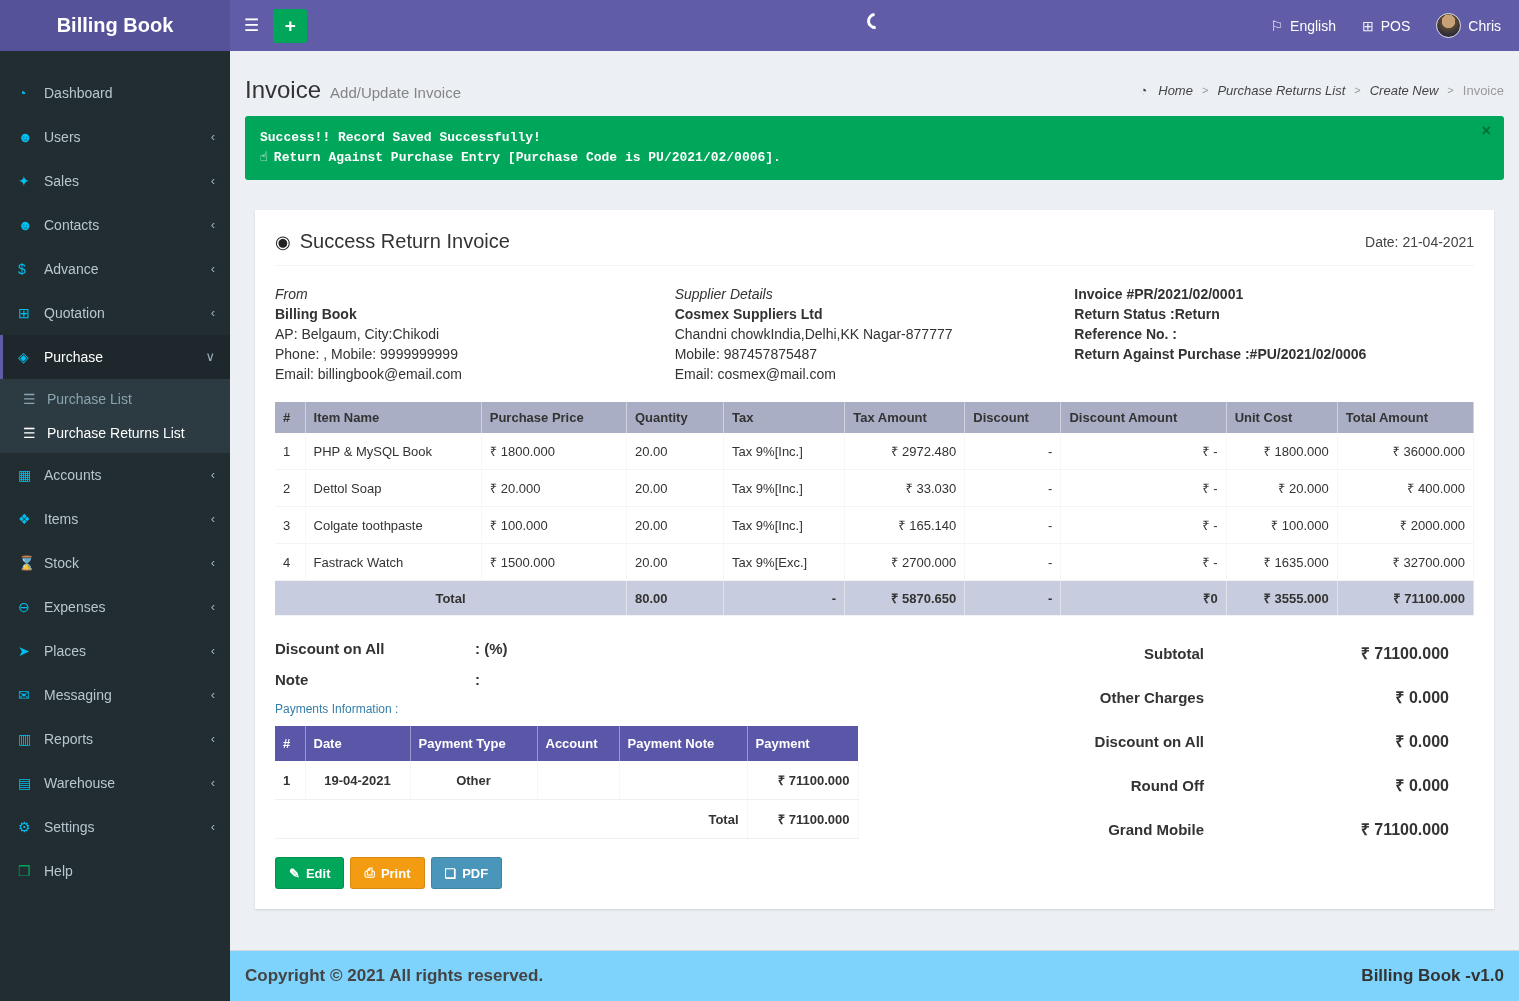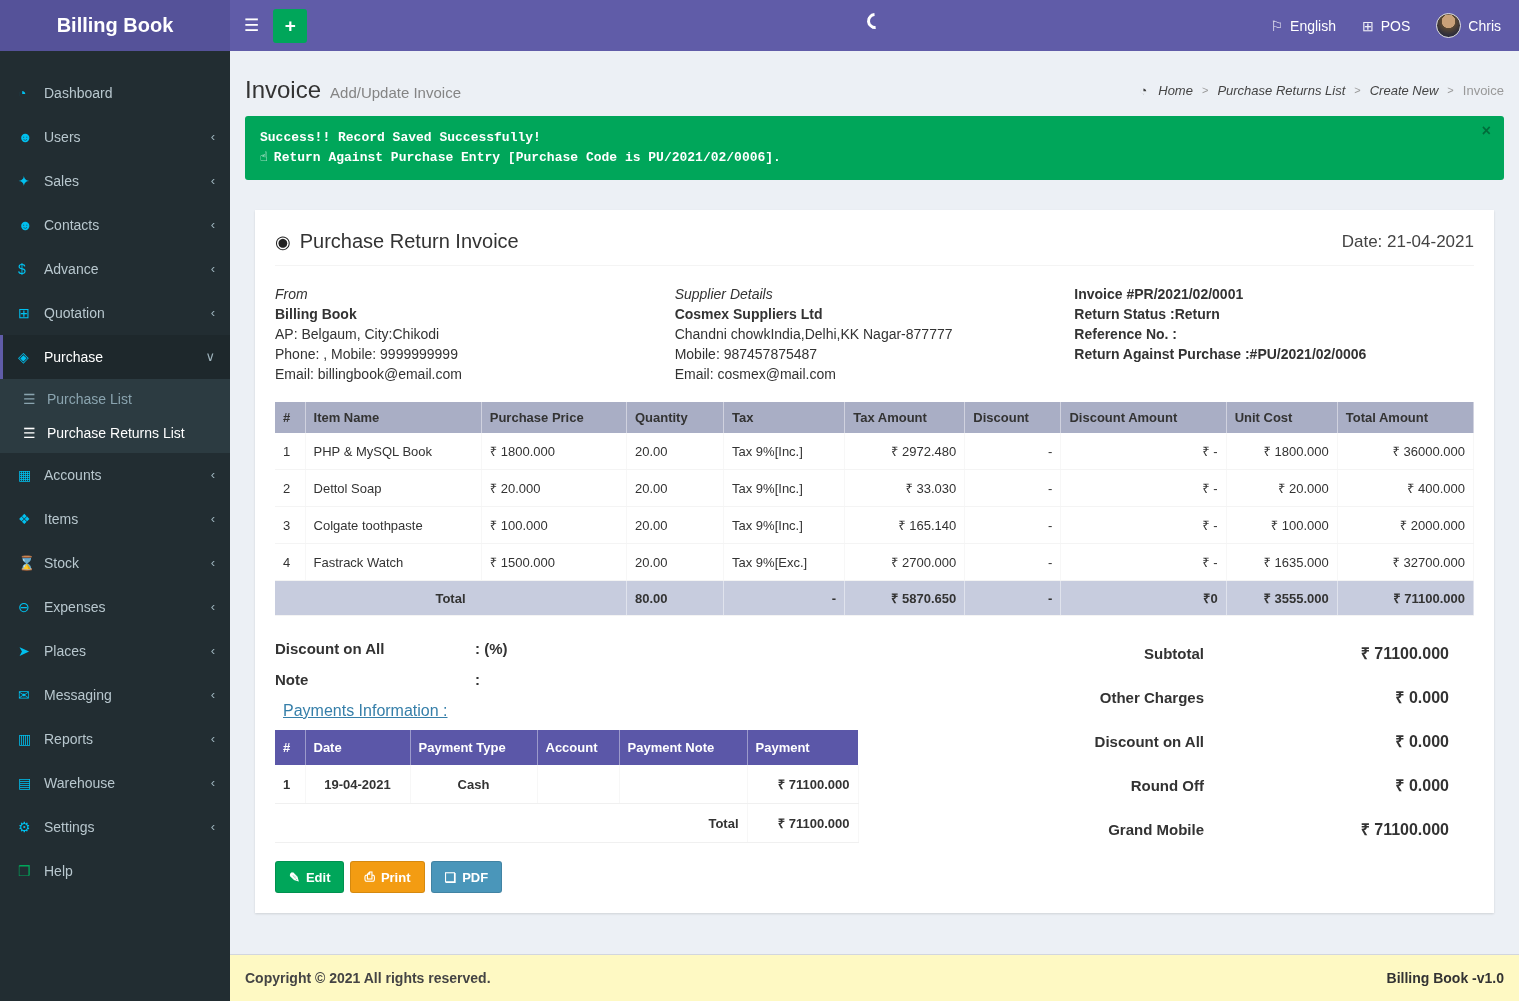--- a/index.html
+++ b/index.html
@@ -55,63 +55,63 @@
            position:relative; font-size:13px; line-height:20px;font-family:Liberation Mono, monospace; }
   .alert-line1 { font-weight:bold; }
   .alert-line2 { font-weight:bold; display:flex; align-items:center; gap:6px; }
   .alert-close { position:absolute; right:13px; top:8px; color:rgba(0,0,0,.35); font-size:16px;
                  font-weight:bold; cursor:pointer; line-height:16px; }
 
   .card { background:#fff; margin:30px 25px 12px; padding:20px; box-shadow:0 1px 2px rgba(0,0,0,.12); }
   .card-title-row { display:flex; align-items:center; gap:9px; padding-bottom:12px; border-bottom:1px solid #f4f4f4;
                     font-size:20px; color:#333; }
   .globe { font-size:18px; color:#222; }
-  .inv-date { margin-left:auto; font-size:17px; color:#444; }
+  .inv-date { margin-left:auto; font-size:14px; color:#444; }
 
   .addr-row { display:grid; grid-template-columns:1fr 1fr 1fr; padding:18px 0 14px; font-size:14px; line-height:20px; }
   .addr-heading { font-style:italic; color:#333; }
   .addr-name { font-weight:bold; }
   .meta-line { font-weight:bold; }
 
   table { border-collapse:collapse; font-size:13px; }
   .items-table { width:100%; table-layout:fixed; margin-top:4px; }
   .items-table th { background:#a9aec5; color:#333; text-align:left; font-weight:bold;
                     padding:8px; border-right:1px solid rgba(255,255,255,.45); }
   .items-table td { padding:9px 8px; border-bottom:1px solid #f4f4f4; border-right:1px solid #f7f7f7; }
   .items-table tfoot td { background:#c7ccde; font-weight:bold; padding:8px; border-right:1px solid rgba(255,255,255,.45); }
   .ar { text-align:right; }
   .ac { text-align:center; }
 
   .below-row { display:flex; margin-top:16px; }
   .left-col { flex:1; }
   .kv-row { display:flex; font-size:15px; margin:8px 0 14px; }
   .kv-row .kv-label { font-weight:bold; width:200px; }
   .kv-row .kv-value { font-weight:600; }
-  .pay-heading { font-size:16px; color:#367fa9; margin:14px 8px 10px;text-decoration:underline; }
+  .pay-heading { font-size:12px; color:#367fa9; margin:14px 0 10px; }
   .pay-table { width:583px; table-layout:fixed; }
   .pay-table th { background:#5b57a8; color:#fff; text-align:left; font-weight:bold; padding:10px 8px;
                   border-right:1px solid rgba(255,255,255,.4); }
   .pay-table td { padding:10px 8px; border-bottom:1px solid #f0f0f0; border-right:1px solid #f7f7f7;
                   font-weight:600; color:#333; }
   .pay-total-label { font-weight:bold; }
 
   .summary { width:462px; padding-right:25px; padding-top:10px; }
   .sum-row { display:flex; align-items:baseline; margin-bottom:22px; }
   .sum-label { flex:1; text-align:right; font-weight:bold; font-size:15px; }
   .sum-value { width:245px; text-align:right; font-weight:bold; font-size:16px; }
 
   .btn-row { display:flex; gap:6px; margin-top:18px; }
   .btn { display:inline-flex; align-items:center; gap:6px; color:#fff; font-size:13px; font-weight:bold;
          padding:7px 13px; border-radius:3px; border:1px solid rgba(0,0,0,.12); cursor:pointer; }
   .btn-edit { background:#00a65a; }
   .btn-print { background:#f39c12; }
   .btn-pdf { background:#4a96ba; }
 
-  .footer { margin-top:auto; background:#fef9c3; border-top:1px solid #d2d6de; padding:15px;
-            display:flex; justify-content:space-between; font-size:14px; }
+  .footer { margin-top:auto; background:#7dd3fc; border-top:1px solid #d2d6de; padding:15px;
+            display:flex; justify-content:space-between; font-size:17px; }
   .footer-left { font-weight:bold; color:#444; }
   .footer-right { font-weight:bold; color:#333; }
 </style>
 </head>
 <body>
 
 <div class="app">
 
   <div class="topbar">
     <div class="logo">Billing Book</div>
@@ -261,21 +261,21 @@
           <span>☝</span>
           <span>Return Against Purchase Entry [Purchase Code is PU/2021/02/0006].</span>
         </div>
         <span class="alert-close">×</span>
       </div>
 
       <div class="card">
 
         <div class="card-title-row">
           <span class="globe">◉</span>
-          <span>Purchase Return Invoice</span>
+          <span>Success Return Invoice</span>
           <span class="inv-date">Date: 21-04-2021</span>
         </div>
 
         <div class="addr-row">
           <div>
             <div class="addr-heading">From</div>
             <div class="addr-name">Billing Book</div>
             <div>AP: Belgaum, City:Chikodi</div>
             <div>Phone: , Mobile: 9999999999</div>
             <div>Email: billingbook@email.com</div>
@@ -414,21 +414,21 @@
                   <th>Payment Type</th>
                   <th>Account</th>
                   <th>Payment Note</th>
                   <th>Payment</th>
                 </tr>
               </thead>
               <tbody>
                 <tr>
                   <td>1</td>
                   <td class="ac">19-04-2021</td>
-                  <td class="ac">Cash</td>
+                  <td class="ac">Other</td>
                   <td></td>
                   <td></td>
                   <td class="ar">₹ 71100.000</td>
                 </tr>
                 <tr>
                   <td colspan="5" class="ar pay-total-label">Total</td>
                   <td class="ar">₹ 71100.000</td>
                 </tr>
               </tbody>
             </table>

